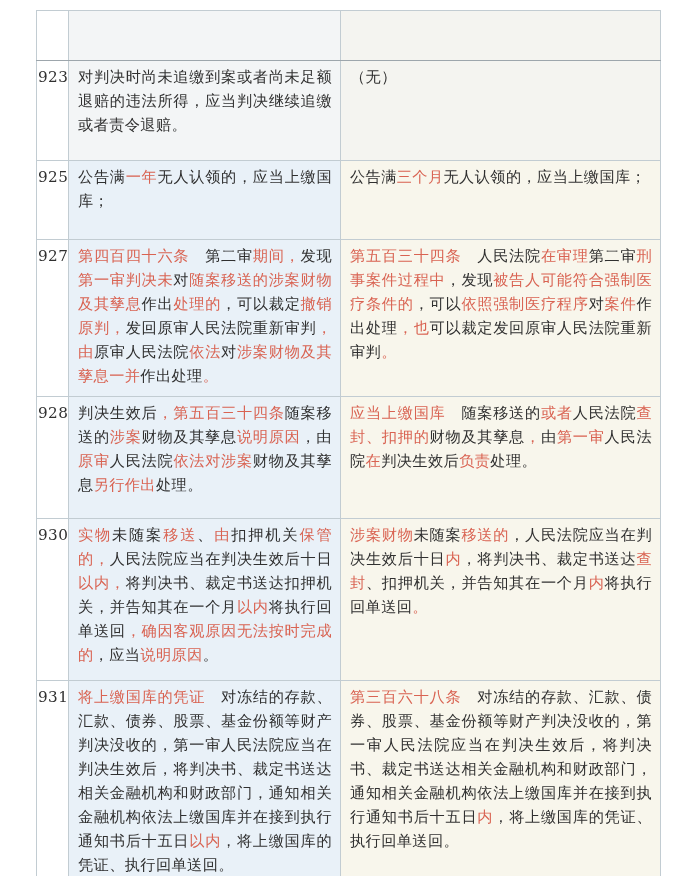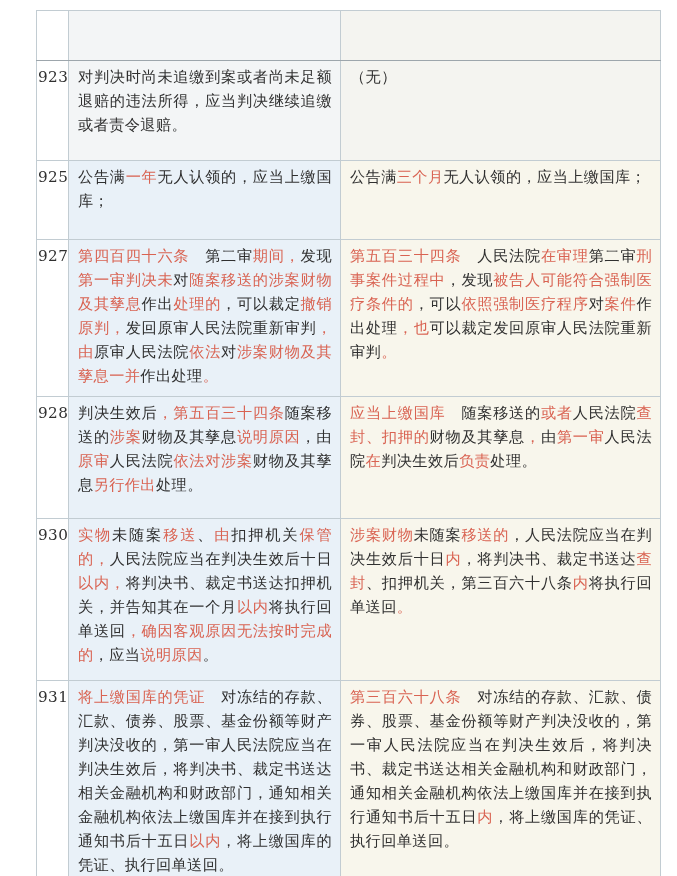--- a/index.html
+++ b/index.html
@@ -86,21 +86,21 @@
           <td class="rcell"><span class="hl">第五百三十四条</span><span>　人民法院</span><span class="hl">在审理</span><span>第二审</span><span class="hl">刑事案件过程中</span><span>，发现</span><span class="hl">被告人可能符合强制医疗条件的</span><span>，可以</span><span class="hl">依照强制医疗程序</span><span>对</span><span class="hl">案件</span><span>作出处理</span><span class="hl">，也</span><span>可以裁定发回原审人民法院重新审判</span><span class="hl">。</span></td>
         </tr>
         <tr>
           <td class="num">928</td>
           <td class="lcell"><span>判决生效后</span><span class="hl">，第五百三十四条</span><span>随案移送的</span><span class="hl">涉案</span><span>财物及其孳息</span><span class="hl">说明原因</span><span>，由</span><span class="hl">原审</span><span>人民法院</span><span class="hl">依法对涉案</span><span>财物及其孳息</span><span class="hl">另行作出</span><span>处理。</span></td>
           <td class="rcell"><span class="hl">应当上缴国库</span><span>　随案移送的</span><span class="hl">或者</span><span>人民法院</span><span class="hl">查封、扣押的</span><span>财物及其孳息</span><span class="hl">，</span><span>由</span><span class="hl">第一审</span><span>人民法院</span><span class="hl">在</span><span>判决生效后</span><span class="hl">负责</span><span>处理。</span></td>
         </tr>
         <tr>
           <td class="num">930</td>
           <td class="lcell"><span class="hl">实物</span><span>未随案</span><span class="hl">移送</span><span>、</span><span class="hl">由</span><span>扣押机关</span><span class="hl">保管的，</span><span>人民法院应当在判决生效后十日</span><span class="hl">以内，</span><span>将判决书、裁定书送达扣押机关，并告知其在一个月</span><span class="hl">以内</span><span>将执行回单送回</span><span class="hl">，确因客观原因无法按时完成的</span><span>，应当</span><span class="hl">说明原因</span><span>。</span></td>
-          <td class="rcell"><span class="hl">涉案财物</span><span>未随案</span><span class="hl">移送的</span><span>，人民法院应当在判决生效后十日</span><span class="hl">内</span><span>，将判决书、裁定书送达</span><span class="hl">查封</span><span>、扣押机关，第三百六十八条</span><span class="hl">内</span><span>将执行回单送回</span><span class="hl">。</span></td>
+          <td class="rcell"><span class="hl">涉案财物</span><span>未随案</span><span class="hl">移送的</span><span>，人民法院应当在判决生效后十日</span><span class="hl">内</span><span>，将判决书、裁定书送达</span><span class="hl">查封</span><span>、扣押机关，并告知其在一个月</span><span class="hl">内</span><span>将执行回单送回</span><span class="hl">。</span></td>
         </tr>
         <tr>
           <td class="num">931</td>
           <td class="lcell"><span class="hl">将上缴国库的凭证</span><span>　对冻结的存款、汇款、债券、股票、基金份额等财产判决没收的，第一审人民法院应当在判决生效后，将判决书、裁定书送达相关金融机构和财政部门，通知相关金融机构依法上缴国库并在接到执行通知书后十五日</span><span class="hl">以内</span><span>，将上缴国库的凭证、执行回单送回。</span></td>
           <td class="rcell"><span class="hl">第三百六十八条</span><span>　对冻结的存款、汇款、债券、股票、基金份额等财产判决没收的，第一审人民法院应当在判决生效后，将判决书、裁定书送达相关金融机构和财政部门，通知相关金融机构依法上缴国库并在接到执行通知书后十五日</span><span class="hl">内</span><span>，将上缴国库的凭证、执行回单送回。</span></td>
         </tr>
       </tbody>
   </table>
 </div>
 

